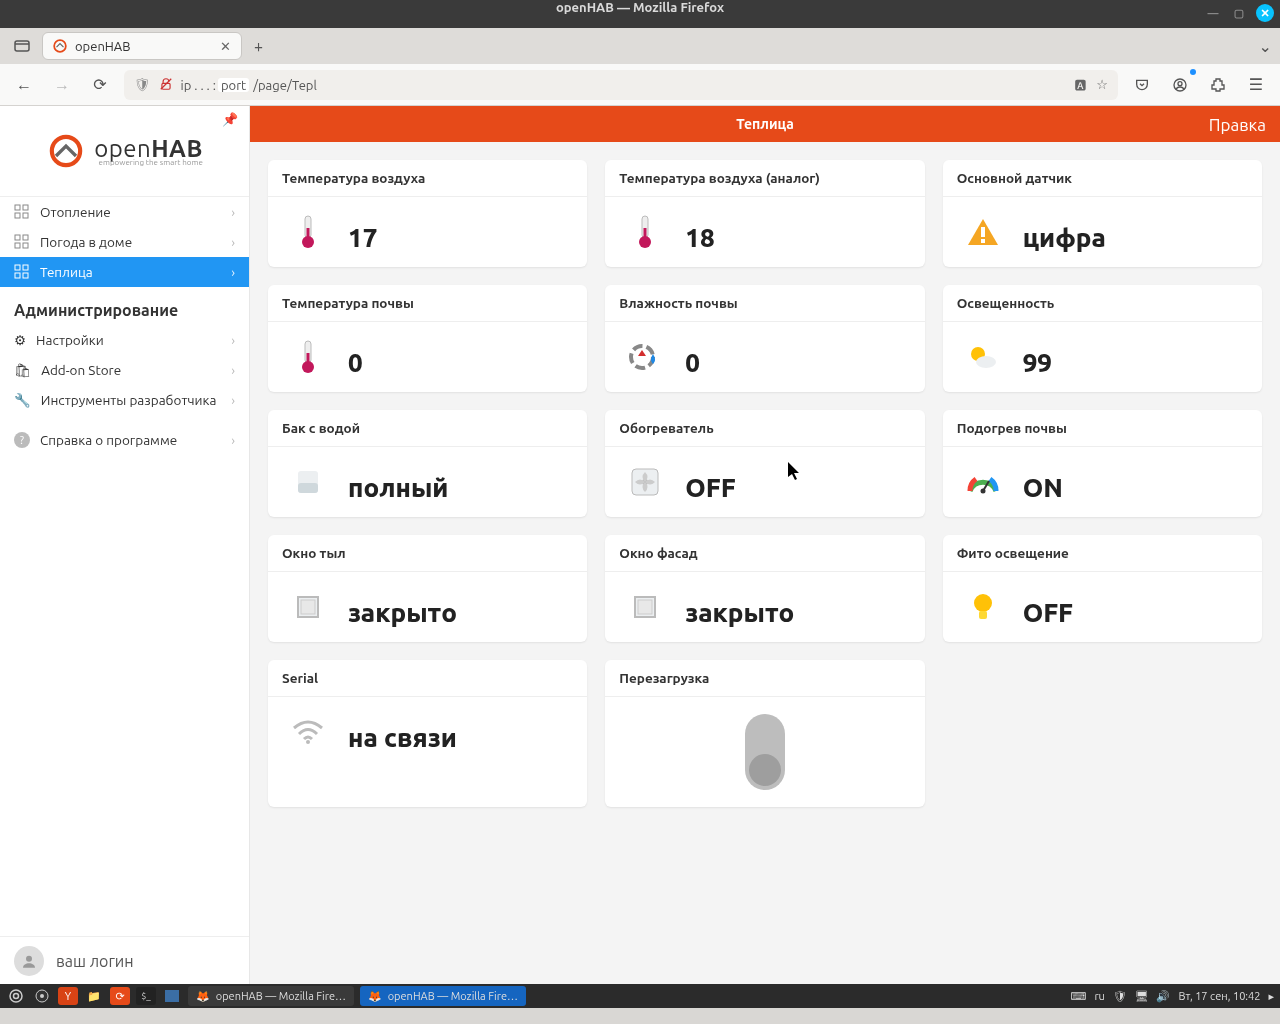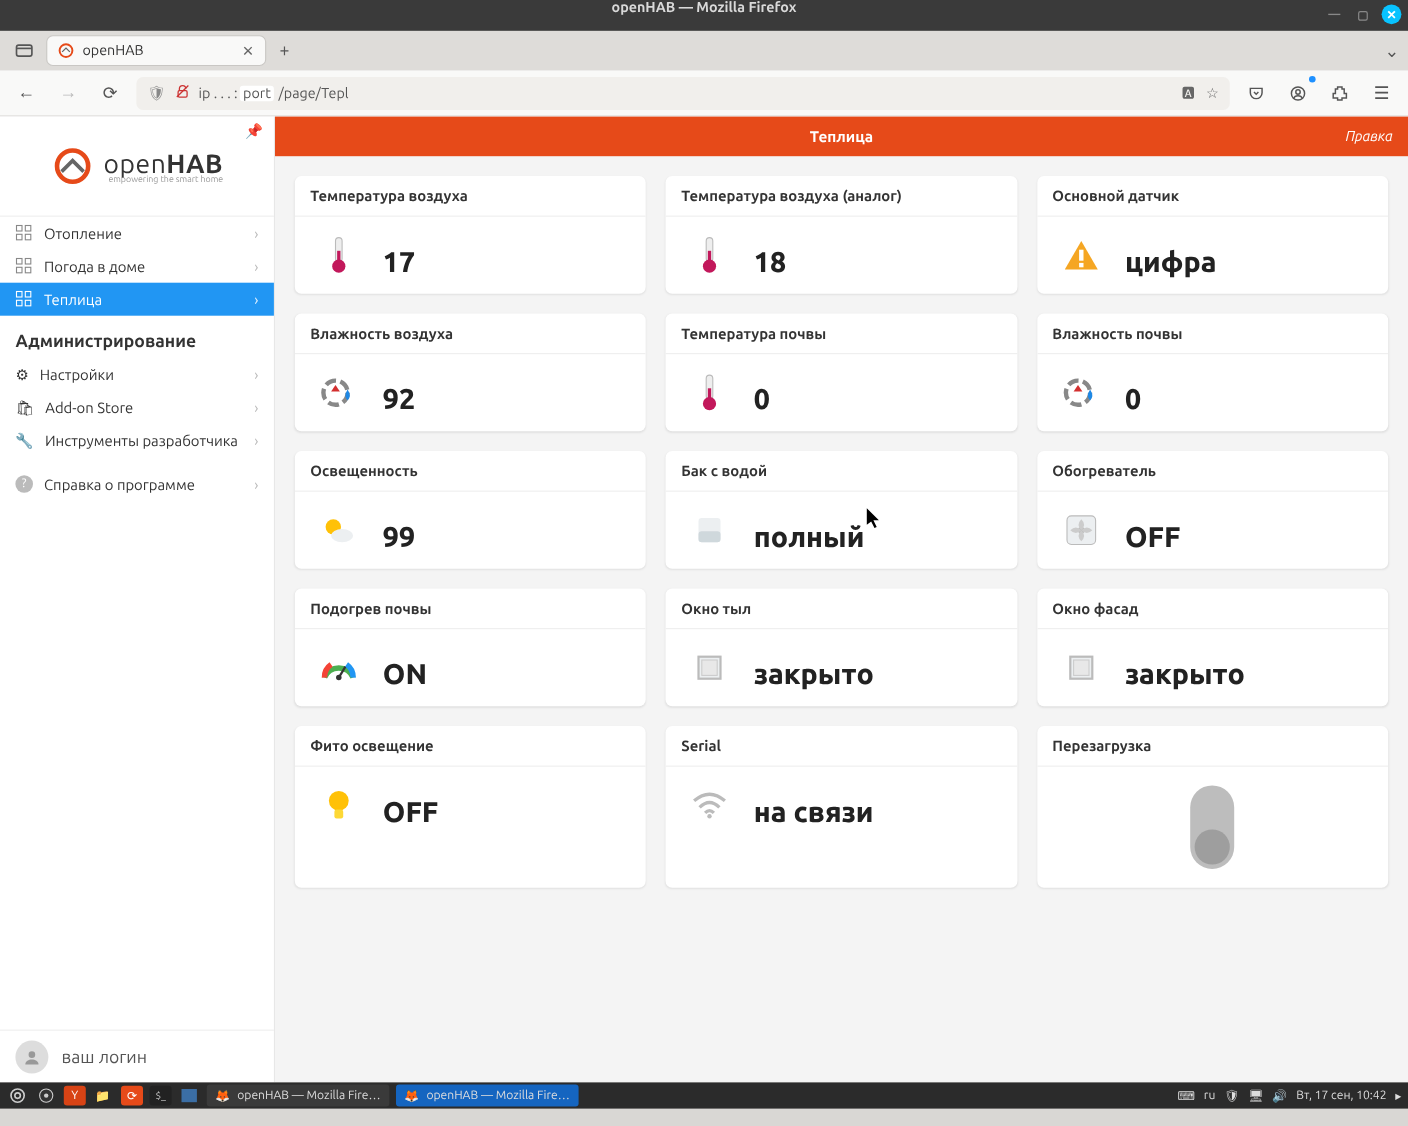--- a/index.html
+++ b/index.html
@@ -42,21 +42,21 @@
   .nav-item{ height:30px; display:flex; align-items:center; padding:0 14px; font-size:13.5px; color:#333; gap:10px; cursor:pointer;}
   .nav-item .chev-r{ margin-left:auto; color:#bbb;}
   .nav-item.active{ background:#2196f3; color:#fff;}
   .nav-item.active .chev-r{ color:#e0f0ff;}
   .nav-header{ padding:14px 14px 6px; font-size:16px; font-weight:700; color:#333;}
   .side-footer{ margin-top:auto; height:48px; display:flex; align-items:center; gap:12px; padding:0 14px; border-top:1px solid #eee; color:#555; font-size:16px;}
   .avatar{ width:30px; height:30px; border-radius:50%; background:#ddd; display:flex; align-items:center; justify-content:center; color:#777;}
 
   .main{ flex:1; background:#f4f4f4; display:flex; flex-direction:column; }
   .header{ height:36px; background:#e64a19; color:#fff; display:flex; align-items:center; justify-content:center; font-size:14px; font-weight:600; position:relative;}
-  .header .edit{ position:absolute; right:14px; font-weight:400; font-size:13px;font-style:italic;}
+  .header .edit{ position:absolute; right:14px; font-weight:400; font-size:17px;}
   .grid{ display:grid; grid-template-columns:repeat(3, 1fr); gap:18px; padding:18px; }
   .card{ background:#fff; border-radius:6px; box-shadow:0 1px 2px rgba(0,0,0,.08); overflow:hidden;}
   .card-title{ padding:10px 14px; font-size:13.5px; font-weight:700; color:#333; border-bottom:1px solid #eee;}
   .card-body{ height:70px; display:flex; align-items:center;}
   .card-icon{ width:80px; display:flex; align-items:center; justify-content:center;}
   .card-value{ flex:1; text-align:left; font-size:26px; font-weight:800; color:#222;margin-top:11px;}
   .card.tall .card-body{ height:110px; justify-content:center;}
   .toggle{ width:40px; height:76px; background:#bdbdbd; border-radius:20px; position:relative; }
   .toggle .knob{ position:absolute; bottom:4px; left:4px; width:32px; height:32px; border-radius:50%; background:#9e9e9e;}
 
@@ -266,33 +266,20 @@
               <svg width="34" height="30" viewBox="0 0 34 30">
                 <path d="M17 2 L32 28 H2 Z" fill="#f5a623"></path>
                 <rect x="15" y="10" width="4" height="10" fill="#fff"></rect>
                 <rect x="15" y="22" width="4" height="4" fill="#fff"></rect>
               </svg>
             </div>
             <div class="card-value">цифра</div>
           </div>
         </div>
         <div class="card">
-          <div class="card-title">Влажность воздуха</div>
-          <div class="card-body">
-            <div class="card-icon">
-              <svg width="34" height="30" viewBox="0 0 34 30">
-                <circle cx="14" cy="15" r="11" fill="none" stroke="#888" stroke-width="4" stroke-dasharray="10 4"></circle>
-                <path d="M14 8 L10 14 L18 14 Z" fill="#d32f2f"></path>
-                <path d="M25 12 Q29 18 25 22 Q21 18 25 12" fill="#1e88e5"></path>
-              </svg>
-            </div>
-            <div class="card-value">92</div>
-          </div>
-        </div>
-        <div class="card">
           <div class="card-title">Температура почвы</div>
           <div class="card-body">
             <div class="card-icon">
               <svg width="26" height="36" viewBox="0 0 26 36">
                 <rect x="10" y="2" width="6" height="22" rx="3" fill="#eee" stroke="#bbb"></rect>
                 <rect x="11.5" y="14" width="3" height="10" fill="#c2185b"></rect>
                 <circle cx="13" cy="28" r="6" fill="#c2185b"></circle>
               </svg>
             </div>
             <div class="card-value">0</div>

